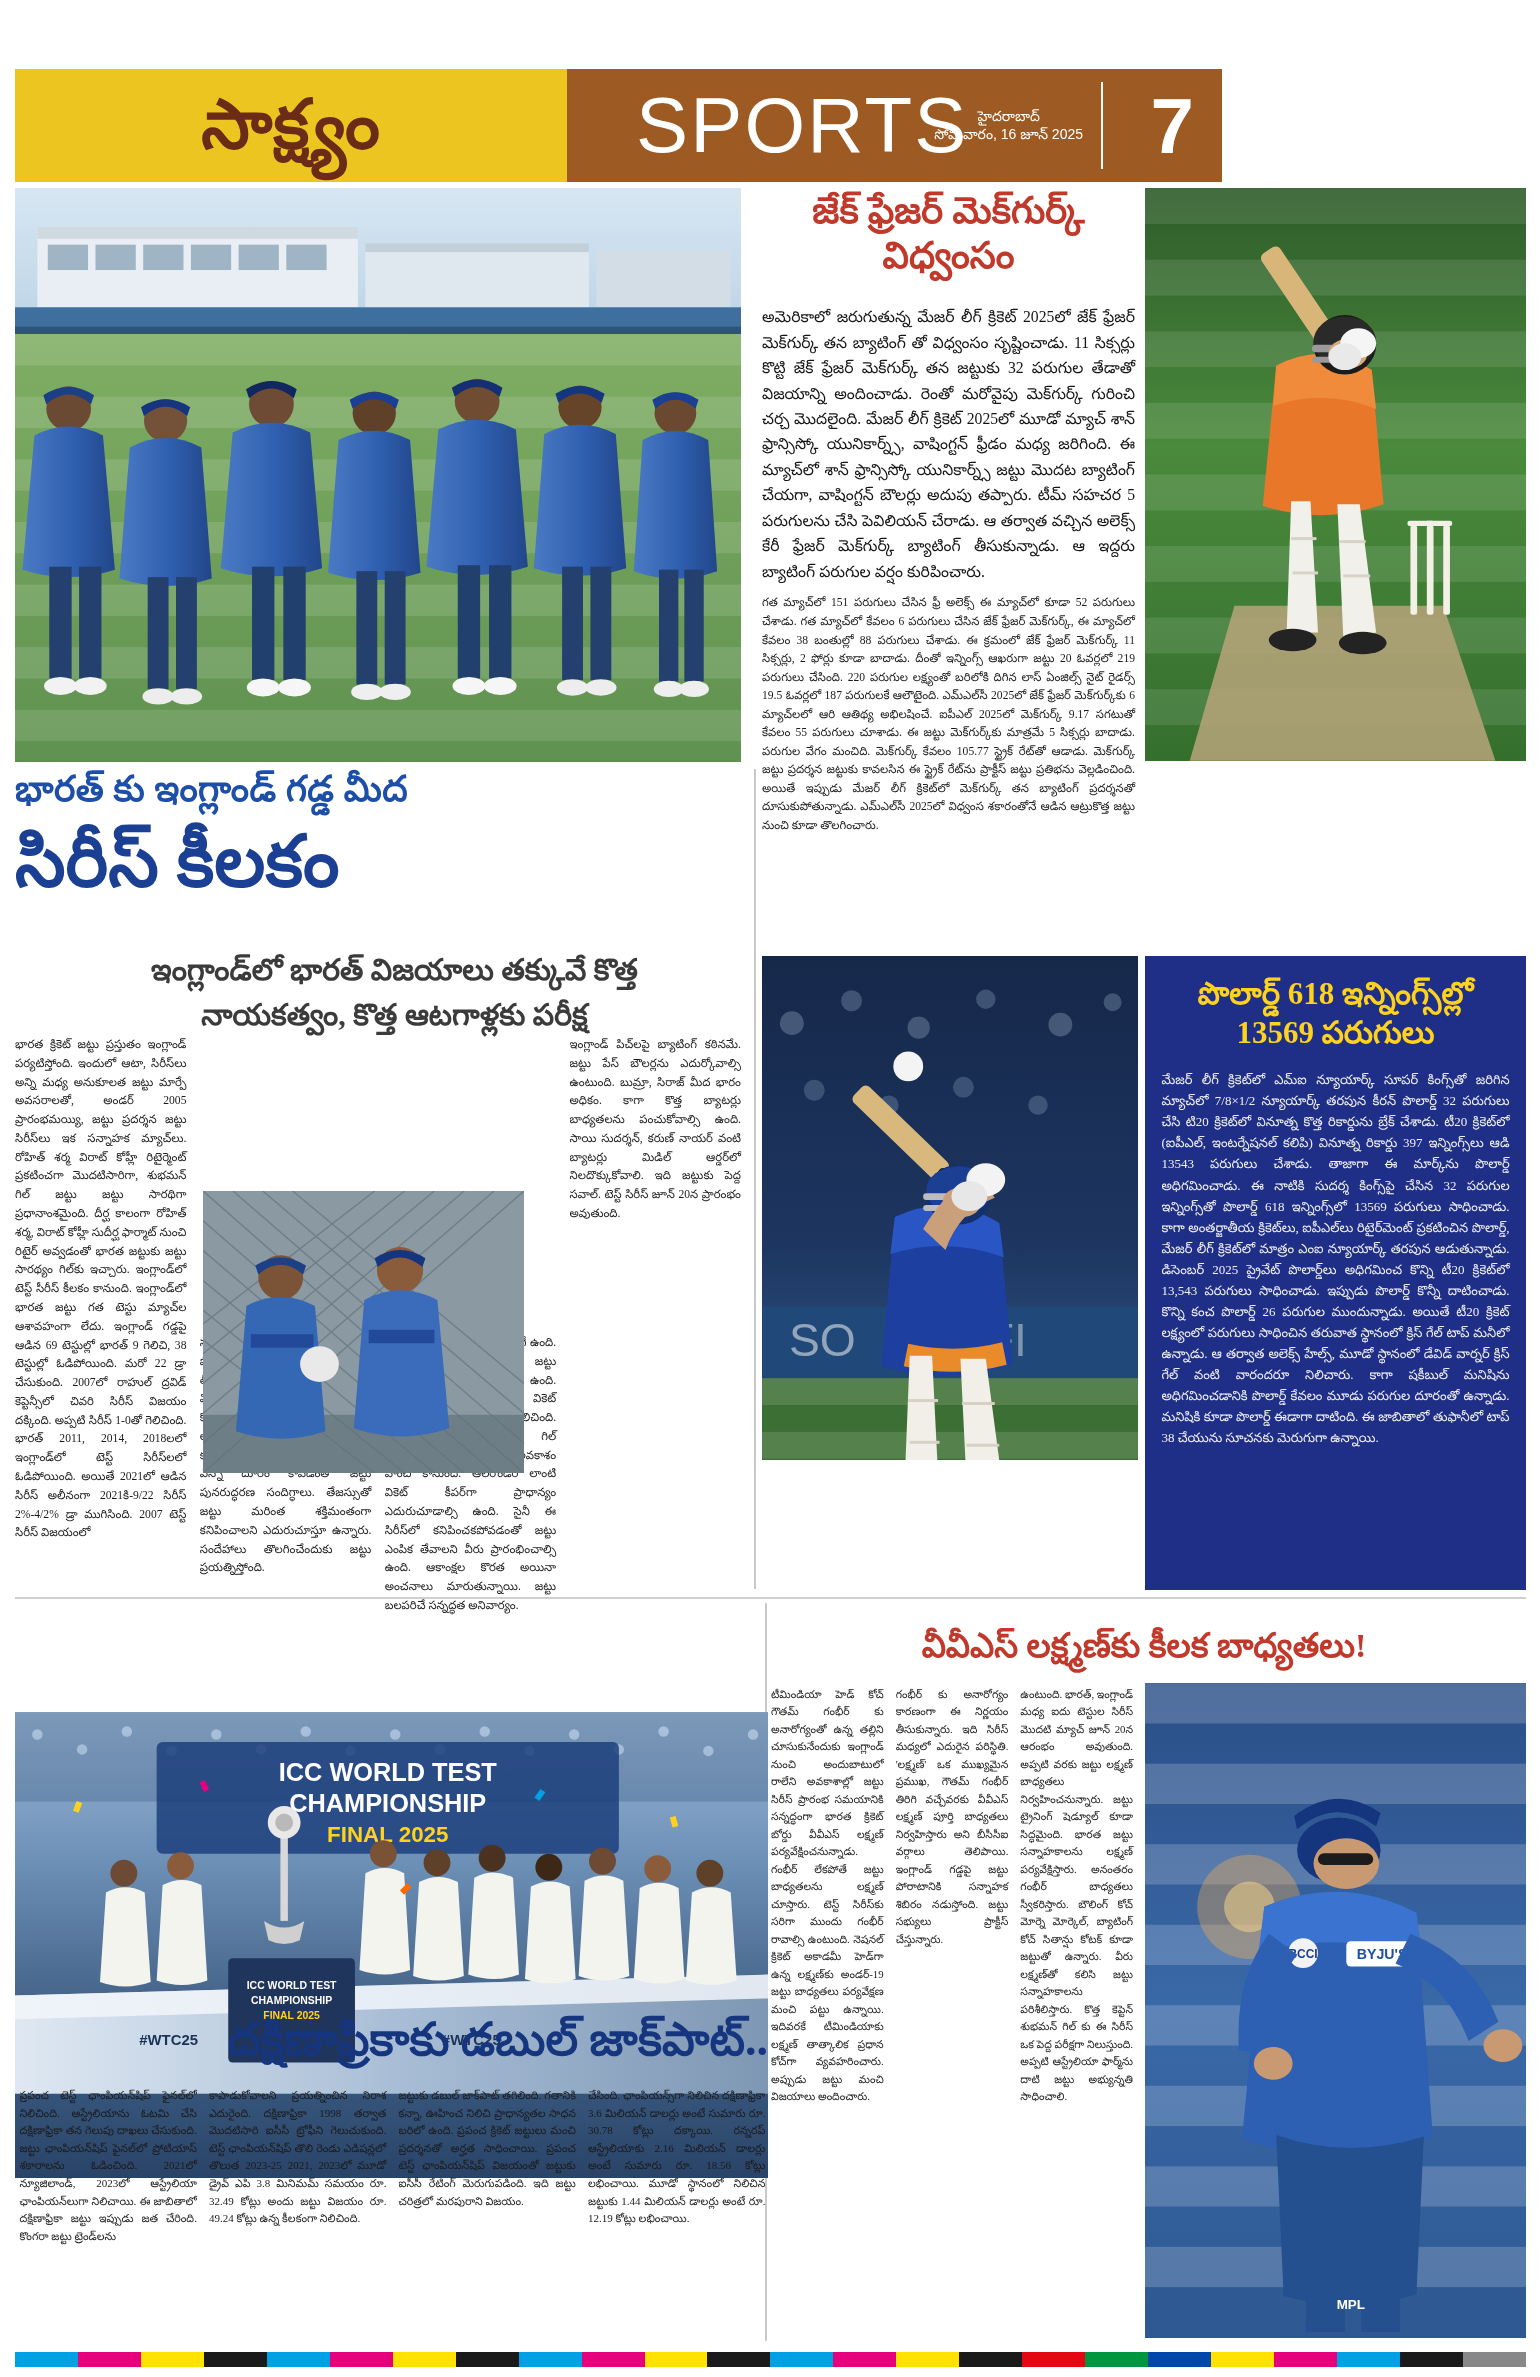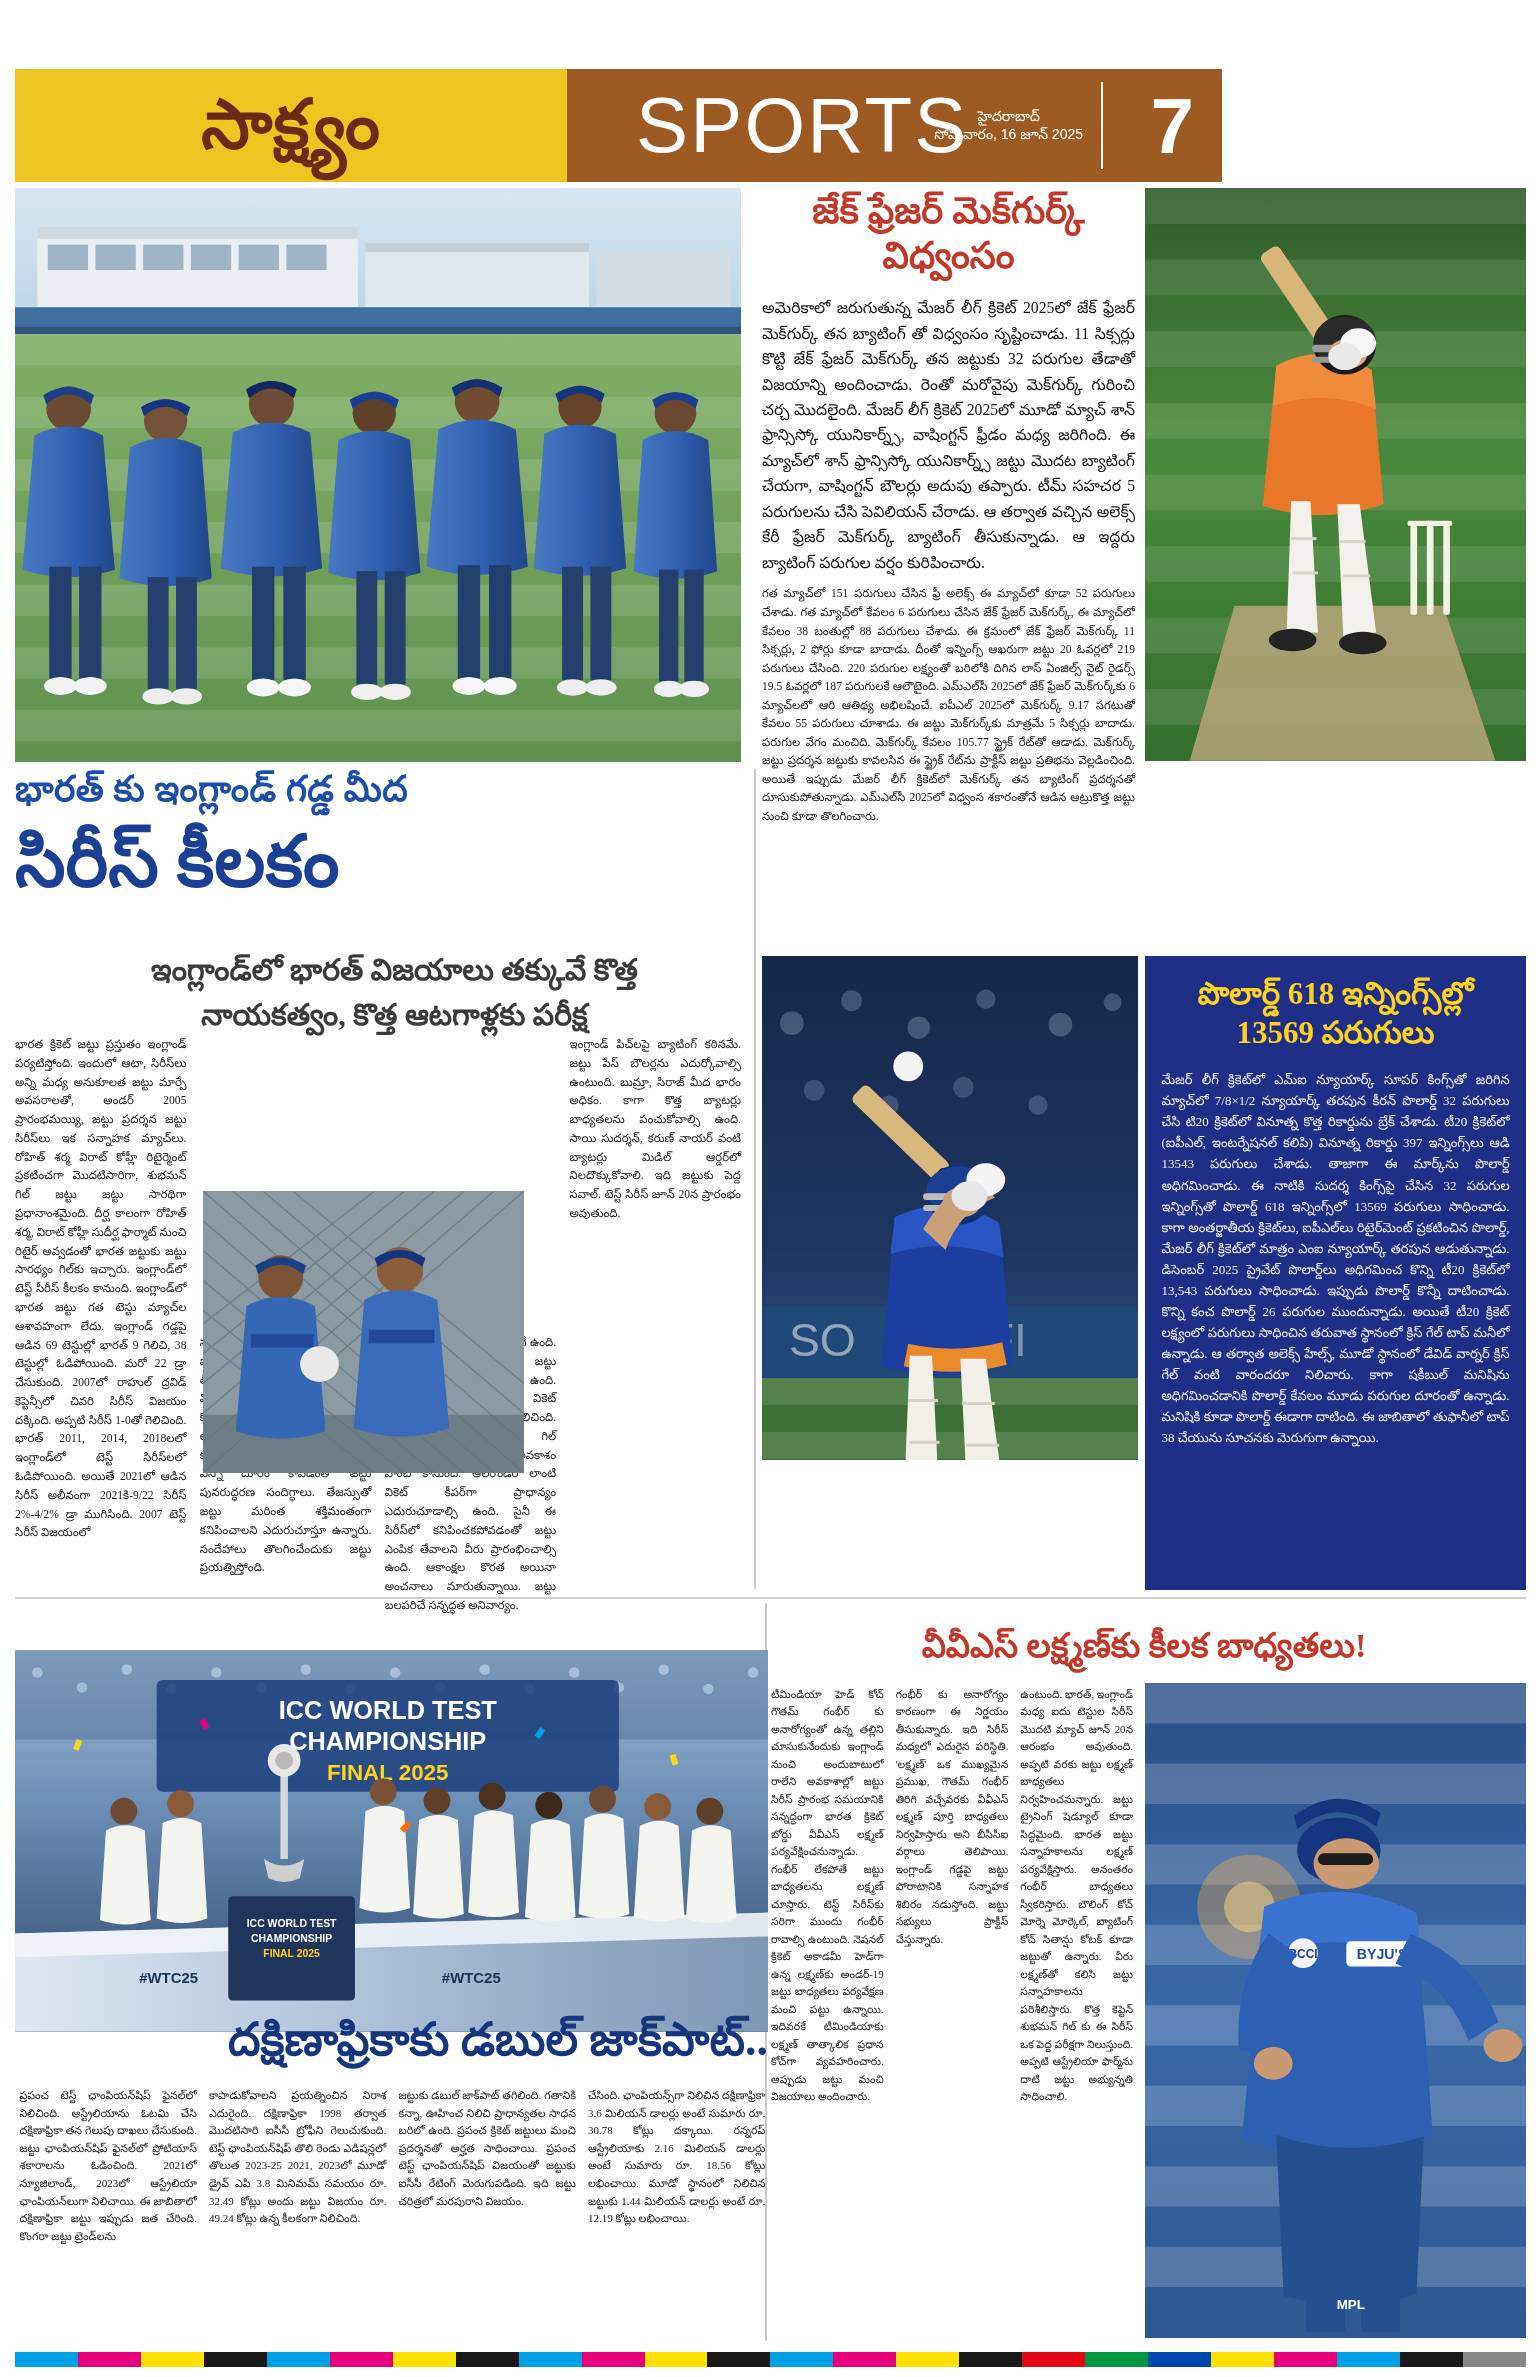--- a/index.html
+++ b/index.html
@@ -106,21 +106,21 @@
     left: 203px; top: 1191px; width: 321px; height: 282px;
     background: linear-gradient(#7f8d94, #8fa0a6 45%, #6f8188);
   }
   
   #photo-batter-blue {
     left: 762px; top: 956px; width: 376px; height: 504px;
     background: linear-gradient(#1b2f55 0%, #1b2f55 40%, #25406f 62%, #3a6aa5 100%);
   }
   
   #photo-trophy {
-    left: 15px; top: 1650px; width: 753px; height: 382px;
+    left: 15px; top: 1712px; width: 753px; height: 466px;
     background: linear-gradient(#9bb7d4 0%, #6d8fb5 35%, #3e5f86 70%, #2a4468 100%);
   }
   
   #photo-coach {
     left: 1145px; top: 1683px; width: 381px; height: 655px;
     background: linear-gradient(#2b4f86 0%, #3a69a8 40%, #2f5b95 100%);
   }
 
   
   .headline-band {
@@ -172,21 +172,21 @@
     left: 762px; top: 188px; width: 373px;
   }
   .jfm-title {
     font-family: "Liberation Serif", serif;
     font-size: 37px; font-weight: 700;
     color: #c0392b;
     text-align: center;
     line-height: 1.22;
   }
   .jfm-body {
-    margin-top: 17px;
+    margin-top: 26px;
     font-family: "Liberation Serif", serif;
     font-size: 15.7px;
     line-height: 1.62;
     color: #141414;
     text-align: justify;
   }
   .jfm-body2 {
     margin-top: 10.4px;
     font-family: "Liberation Serif", serif;
     font-size: 11.6px;

